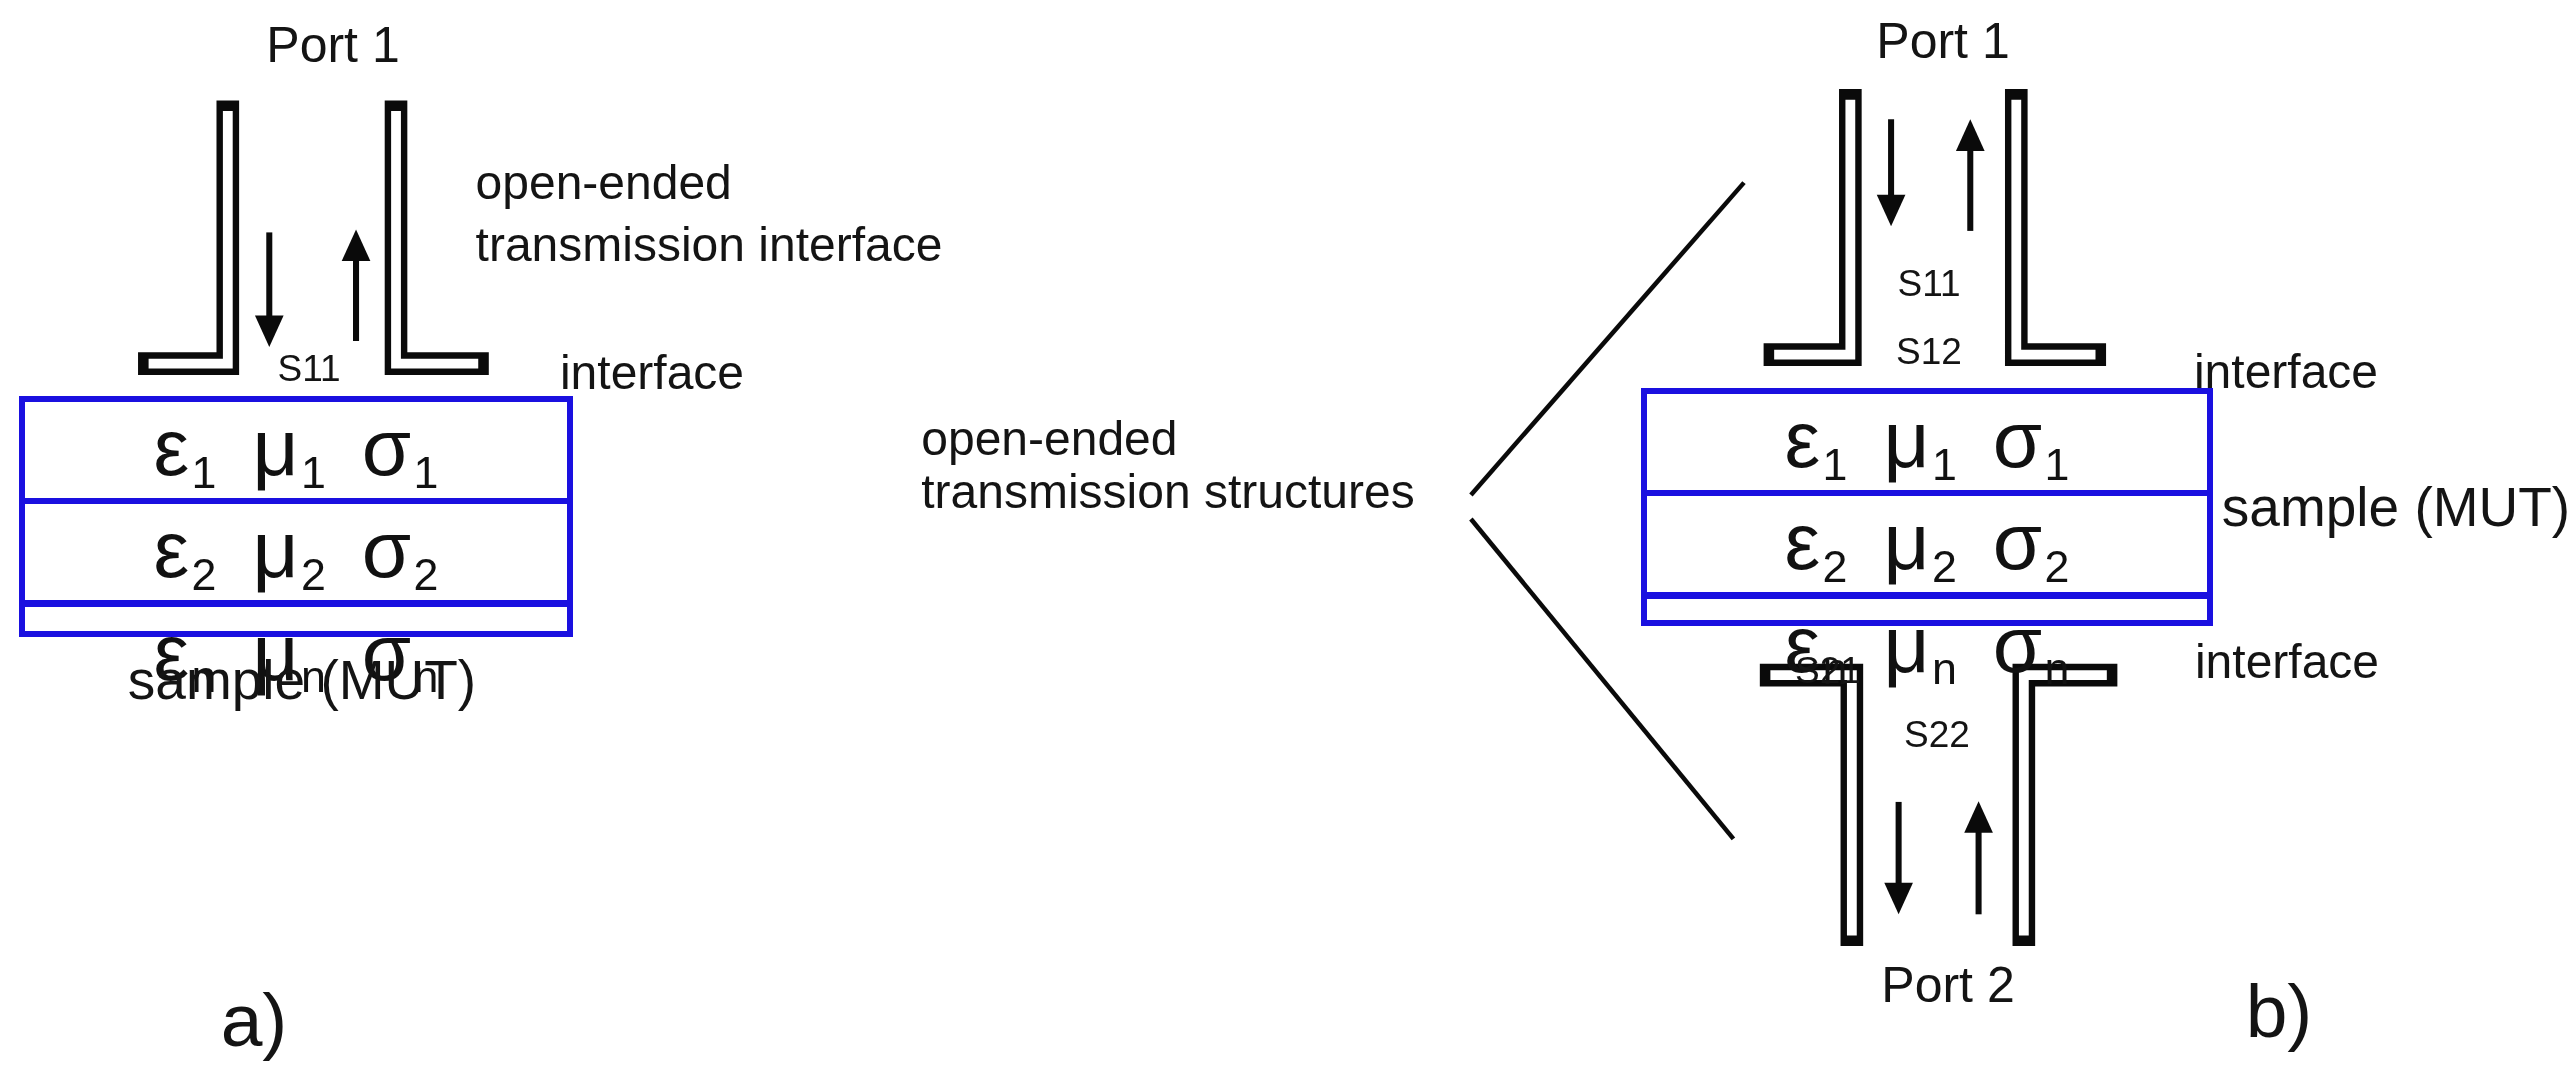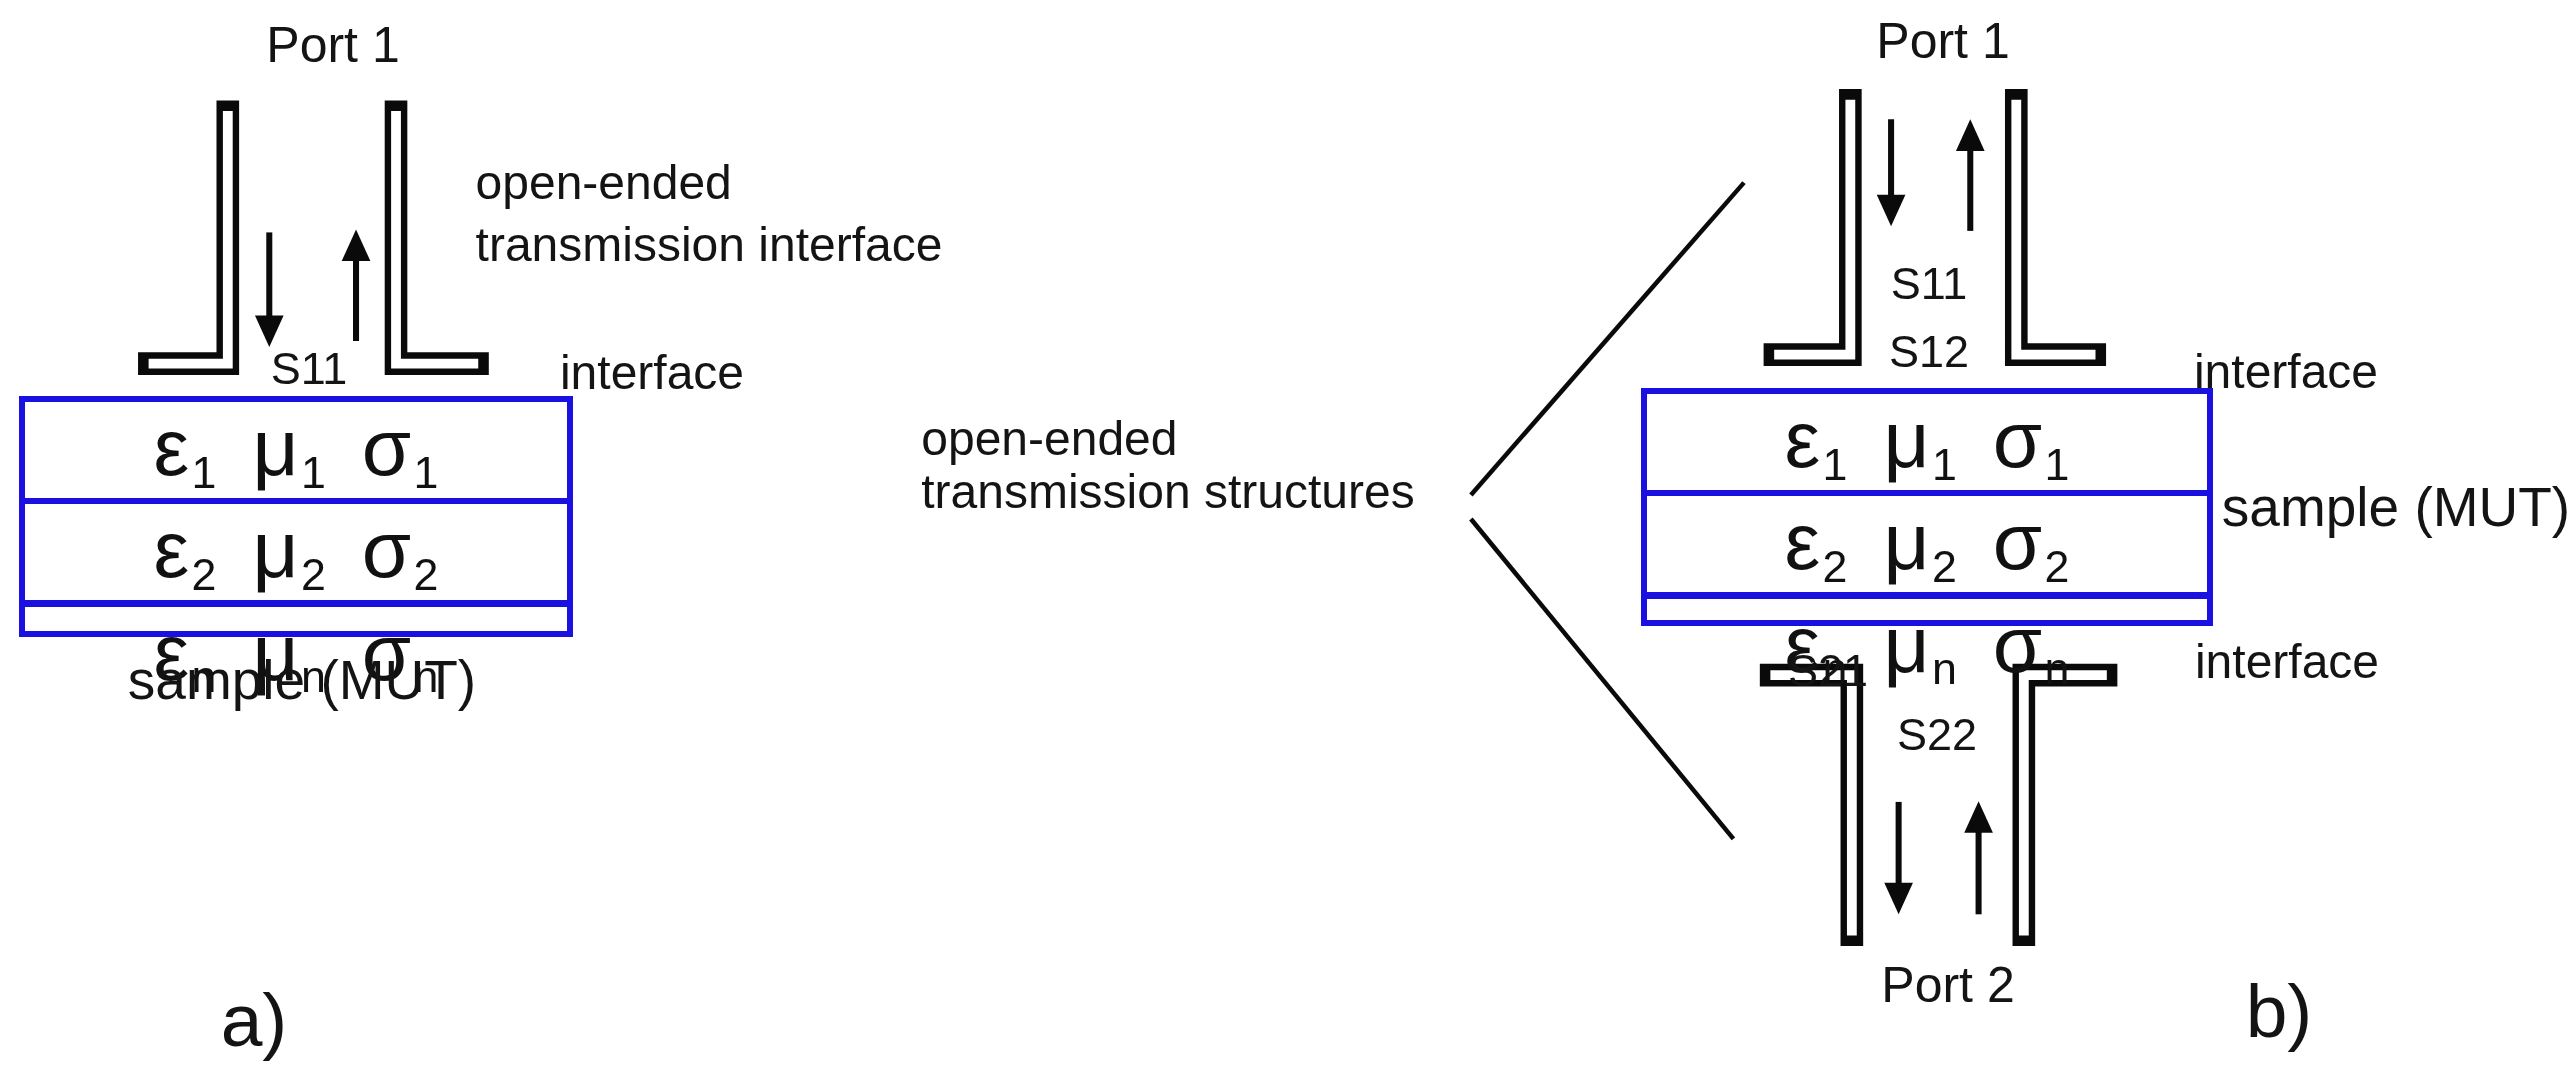--- a/index.html
+++ b/index.html
@@ -27,21 +27,21 @@
     transform: translate(-50%, -50%);
     white-space: nowrap;
     color: #141414;
     line-height: 1.1;
   }
   .annot {
     text-align: left;
   }
   .annot div { white-space: nowrap; }
   .f66 { font-size: 50px; }
-  .f68 { font-size: 45px; }
+  .f68 { font-size: 37px; }
   .f64 { font-size: 48px; line-height: 62px; }
   .f64m { font-size: 48px; line-height: 53px; }
   .f70 { font-size: 55px; }
   .f100 { font-size: 75px; }
 
   .mutbox {
     position: absolute;
     display: flex;
     flex-direction: column;
     border: 6.8px solid #1a10e0;

